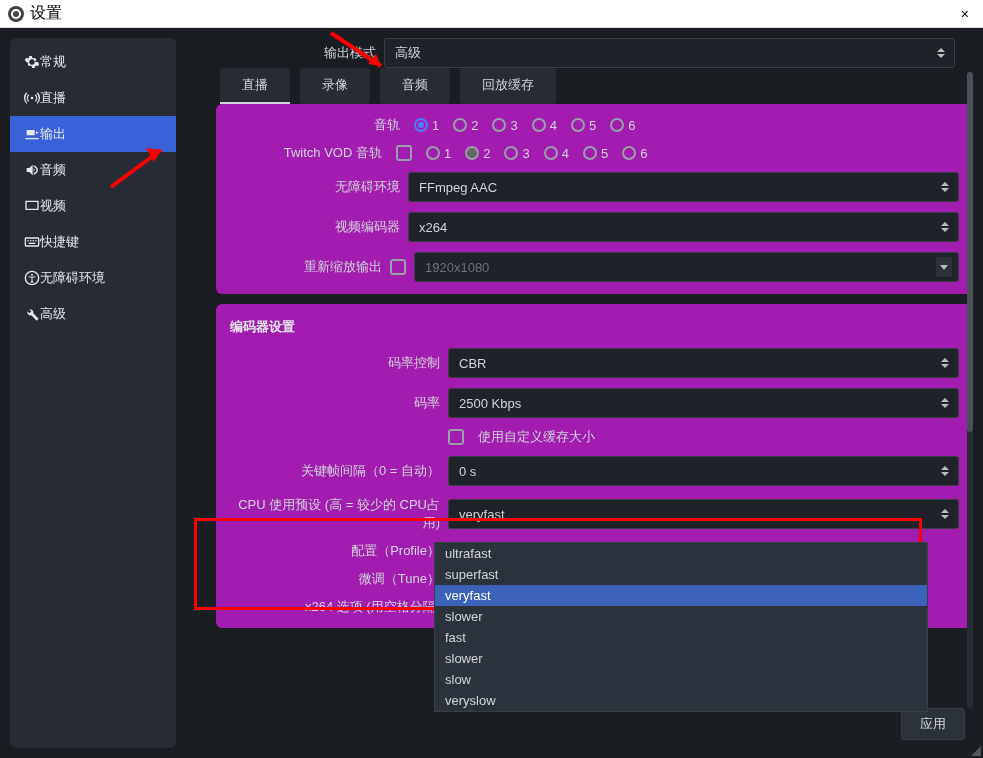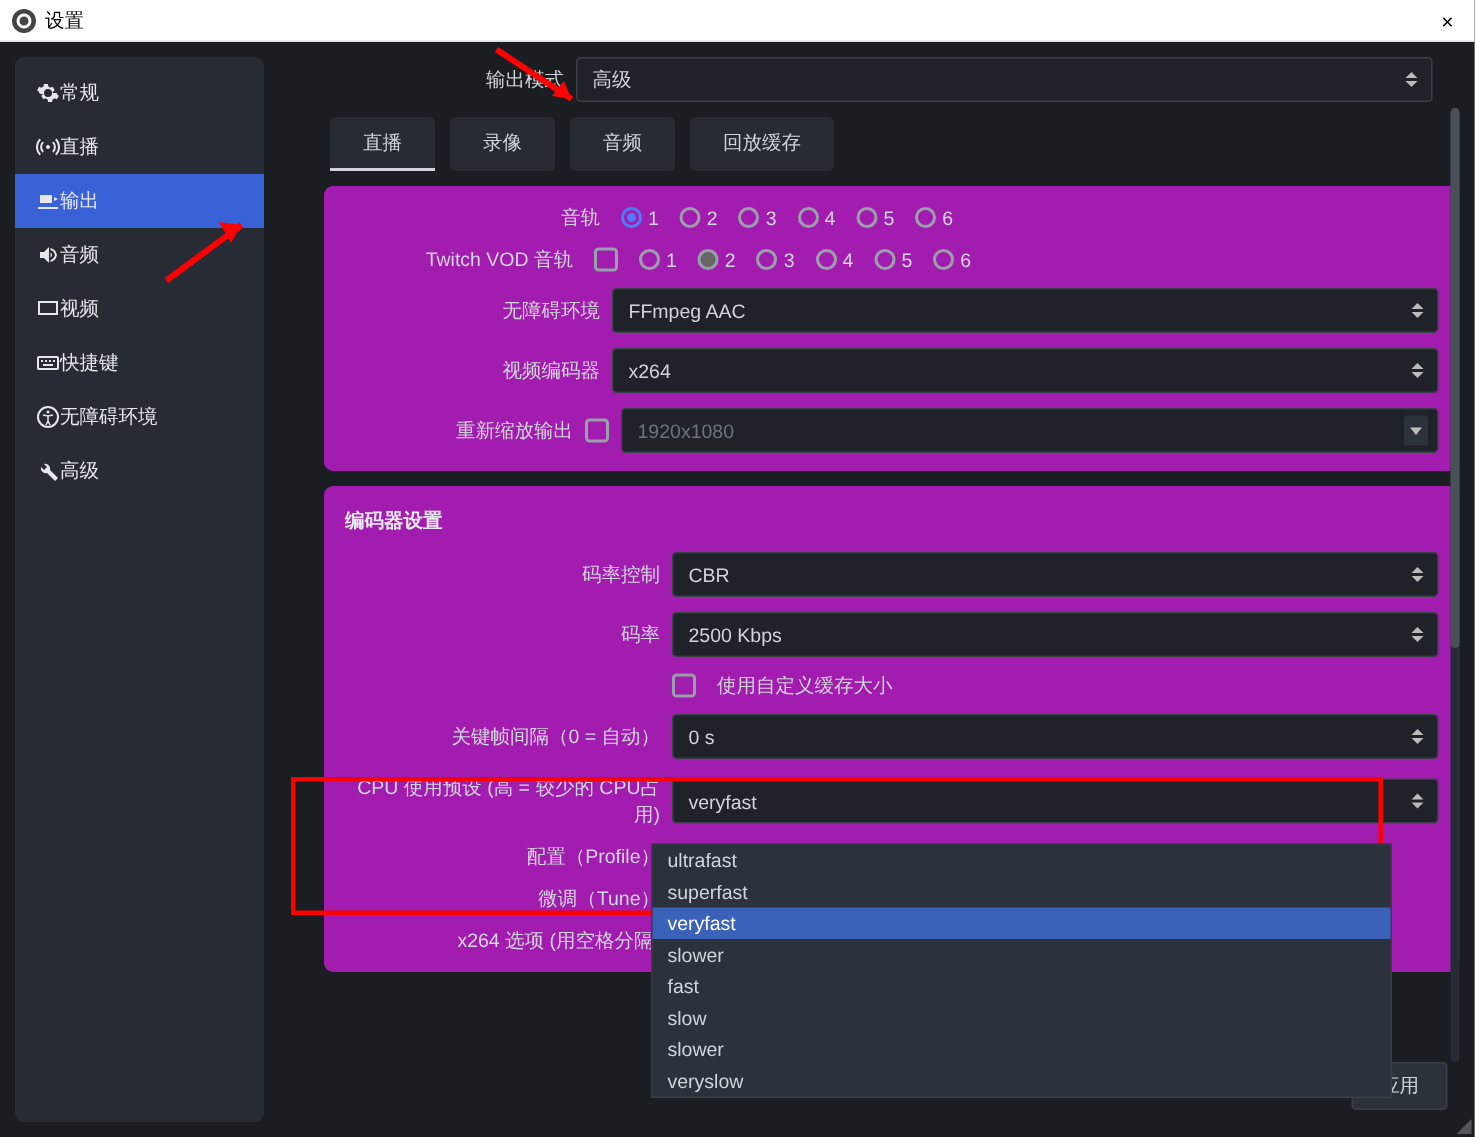--- a/index.html
+++ b/index.html
@@ -2,33 +2,33 @@
 <html><head>
 <meta charset="utf-8">
 <style>
 * { margin: 0; padding: 0; box-sizing: border-box; font-family: "Microsoft YaHei", Arial, sans-serif; }
 body { background: #fff; width: 983px; height: 758px; overflow: hidden; position: relative; }
 
 .titlebar { height: 28px; background: #fff; display: flex; align-items: center; padding: 0 8px; border-bottom: 1px solid #ddd; justify-content: space-between; }
 .titlebar-left { display: flex; align-items: center; gap: 6px; }
 .obs-icon { width: 16px; height: 16px; border-radius: 50%; background: #444; position: relative; }
 .obs-icon::after { content: ""; position: absolute; top: 3px; left: 3px; width: 10px; height: 10px; border: 2px solid #fff; border-radius: 50%; box-sizing: border-box; }
-.titlebar-title { font-size: 13px; color: #000; }
+.titlebar-title { font-size: 16px; color: #000; }
 .close-x { font-size: 14px; color: #000; cursor: pointer; padding: 0 6px; }
 
 .app-body { background: #1a1e23; height: 730px; padding: 10px; position: relative; }
 .inner { display: flex; gap: 12px; height: 100%; }
 
 .sidebar { width: 166px; background: #272c34; border-radius: 6px; padding: 6px 0; }
 .side-item { display: flex; align-items: center; gap: 0; padding: 9px 14px; color: #e5e7eb; font-size: 13px; cursor: pointer; }
 .side-item.active { background: #3a62d8; }
 .side-icon { width: 16px; height: 16px; display: inline-flex; align-items: center; justify-content: center; }
 .side-icon svg { width: 16px; height: 16px; fill: #e5e7eb; }
 
-.main { flex: 1; display: flex; flex-direction: column; gap: 10px; overflow: hidden; padding-left: 28px; }
+.main { flex: 1; display: flex; flex-direction: column; overflow: hidden; padding-left: 28px; }
 
 .row-form { display: flex; align-items: center; gap: 8px; }
 .row-label { color: #d1d5db; font-size: 13px; text-align: right; width: 170px; flex-shrink: 0; }
 .select { flex: 1; background: #1f2329; border: 1px solid #3a3f47; border-radius: 3px; color: #d1d5db; font-size: 13px; padding: 6px 10px; position: relative; height: 30px; display: flex; align-items: center; }
 .select-caret { position: absolute; right: 6px; top: 4px; bottom: 4px; width: 16px; background: #2c323a; border-radius: 2px; display: flex; align-items: center; justify-content: center; }
 .select-caret::after { content: ""; border-left: 4px solid transparent; border-right: 4px solid transparent; border-top: 5px solid #bbb; }
 .spinner-caret { position: absolute; right: 6px; top: 4px; bottom: 4px; width: 14px; display: flex; flex-direction: column; justify-content: center; gap: 2px; align-items: center; }
 .spinner-caret::before { content: ""; border-left: 4px solid transparent; border-right: 4px solid transparent; border-bottom: 4px solid #bbb; }
 .spinner-caret::after { content: ""; border-left: 4px solid transparent; border-right: 4px solid transparent; border-top: 4px solid #bbb; }
 
@@ -306,22 +306,22 @@
           <div class="row-form">
             <span class="row-label" style="width:210px;">x264 选项 (用空格分隔)</span>
           </div>
 
           <div class="dropdown-list" style="left:218px; top:238px; width:494px;">
             <div class="dropdown-item">ultrafast</div>
             <div class="dropdown-item">superfast</div>
             <div class="dropdown-item sel">veryfast</div>
             <div class="dropdown-item">slower</div>
             <div class="dropdown-item">fast</div>
+            <div class="dropdown-item">slower</div>
             <div class="dropdown-item">slow</div>
-            <div class="dropdown-item">slower</div>
             <div class="dropdown-item">veryslow</div>
 
           </div>
         </div>
       </div>
     </div>
   </div>
 
   <div class="apply-btn">应用</div>
 

